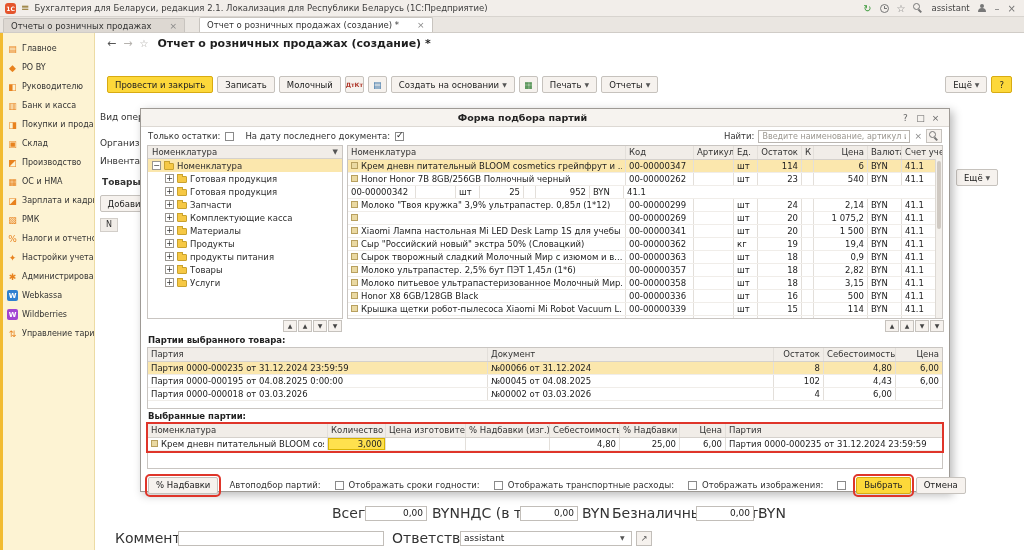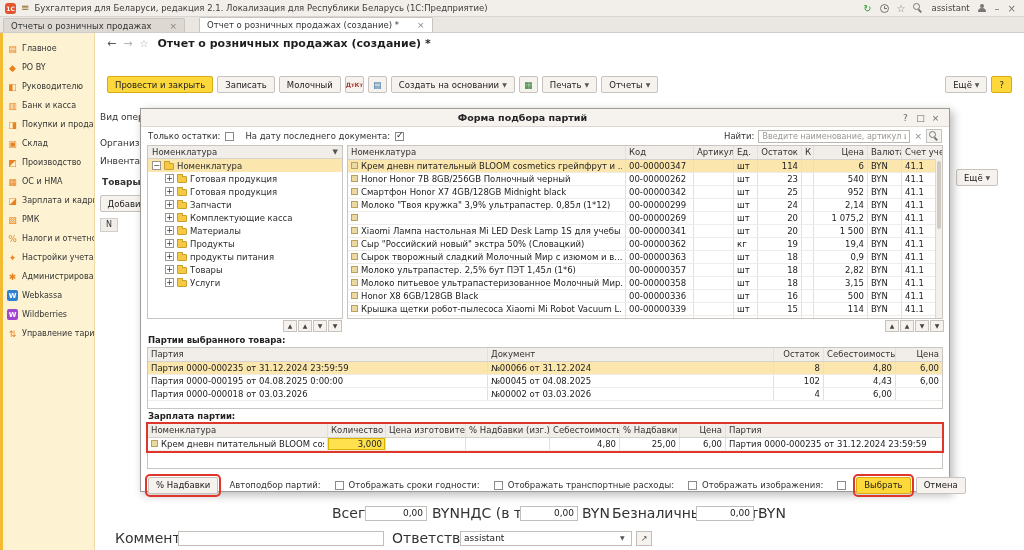--- a/index.html
+++ b/index.html
@@ -425,24 +425,20 @@
               <div class="cell gc-code">00-00000262</div>
               <div class="cell gc-art"></div>
               <div class="cell gc-unit">шт</div>
               <div class="cell gc-rest num">23</div>
               <div class="cell gc-k"></div>
               <div class="cell gc-price num">540</div>
               <div class="cell gc-cur">BYN</div>
               <div class="cell gc-acct">41.1</div>
             </div>
             <div class="trow">
-              <div class="cell gc-name">
-                <span class="item-ic"></span>
-                <span class="txt">Смартфон Honor X7 4GB/128GB Midnight black</span>
-              </div>
               <div class="cell gc-code">00-00000342</div>
               <div class="cell gc-art"></div>
               <div class="cell gc-unit">шт</div>
               <div class="cell gc-rest num">25</div>
               <div class="cell gc-k"></div>
               <div class="cell gc-price num">952</div>
               <div class="cell gc-cur">BYN</div>
               <div class="cell gc-acct">41.1</div>
             </div>
             <div class="trow">
@@ -632,21 +628,21 @@
           <div class="trow">
             <div class="cell bc-batch">Партия 0000-000018 от 03.03.2026</div>
             <div class="cell bc-doc">№00002 от 03.03.2026</div>
             <div class="cell bc-rest num">4</div>
             <div class="cell bc-cost num">6,00</div>
             <div class="cell bc-price num"></div>
           </div>
         </div>
     </div>
 
-    <div class="sec-label">Зарплата партии:</div>
+    <div class="sec-label">Выбранные партии:</div>
     <div class="selbox">
       <div class="annot-wrap">
         <div class="thead" id="selected-head">
             <div class="cell hc sc-name">Номенклатура</div>
             <div class="cell hc sc-qty num">Количество</div>
             <div class="cell hc sc-mprice num">Цена изготовителя</div>
             <div class="cell hc sc-mmark num">% Надбавки (изг.)</div>
             <div class="cell hc sc-cost num">Себестоимость</div>
             <div class="cell hc sc-mark num">% Надбавки</div>
             <div class="cell hc sc-price num">Цена</div>

